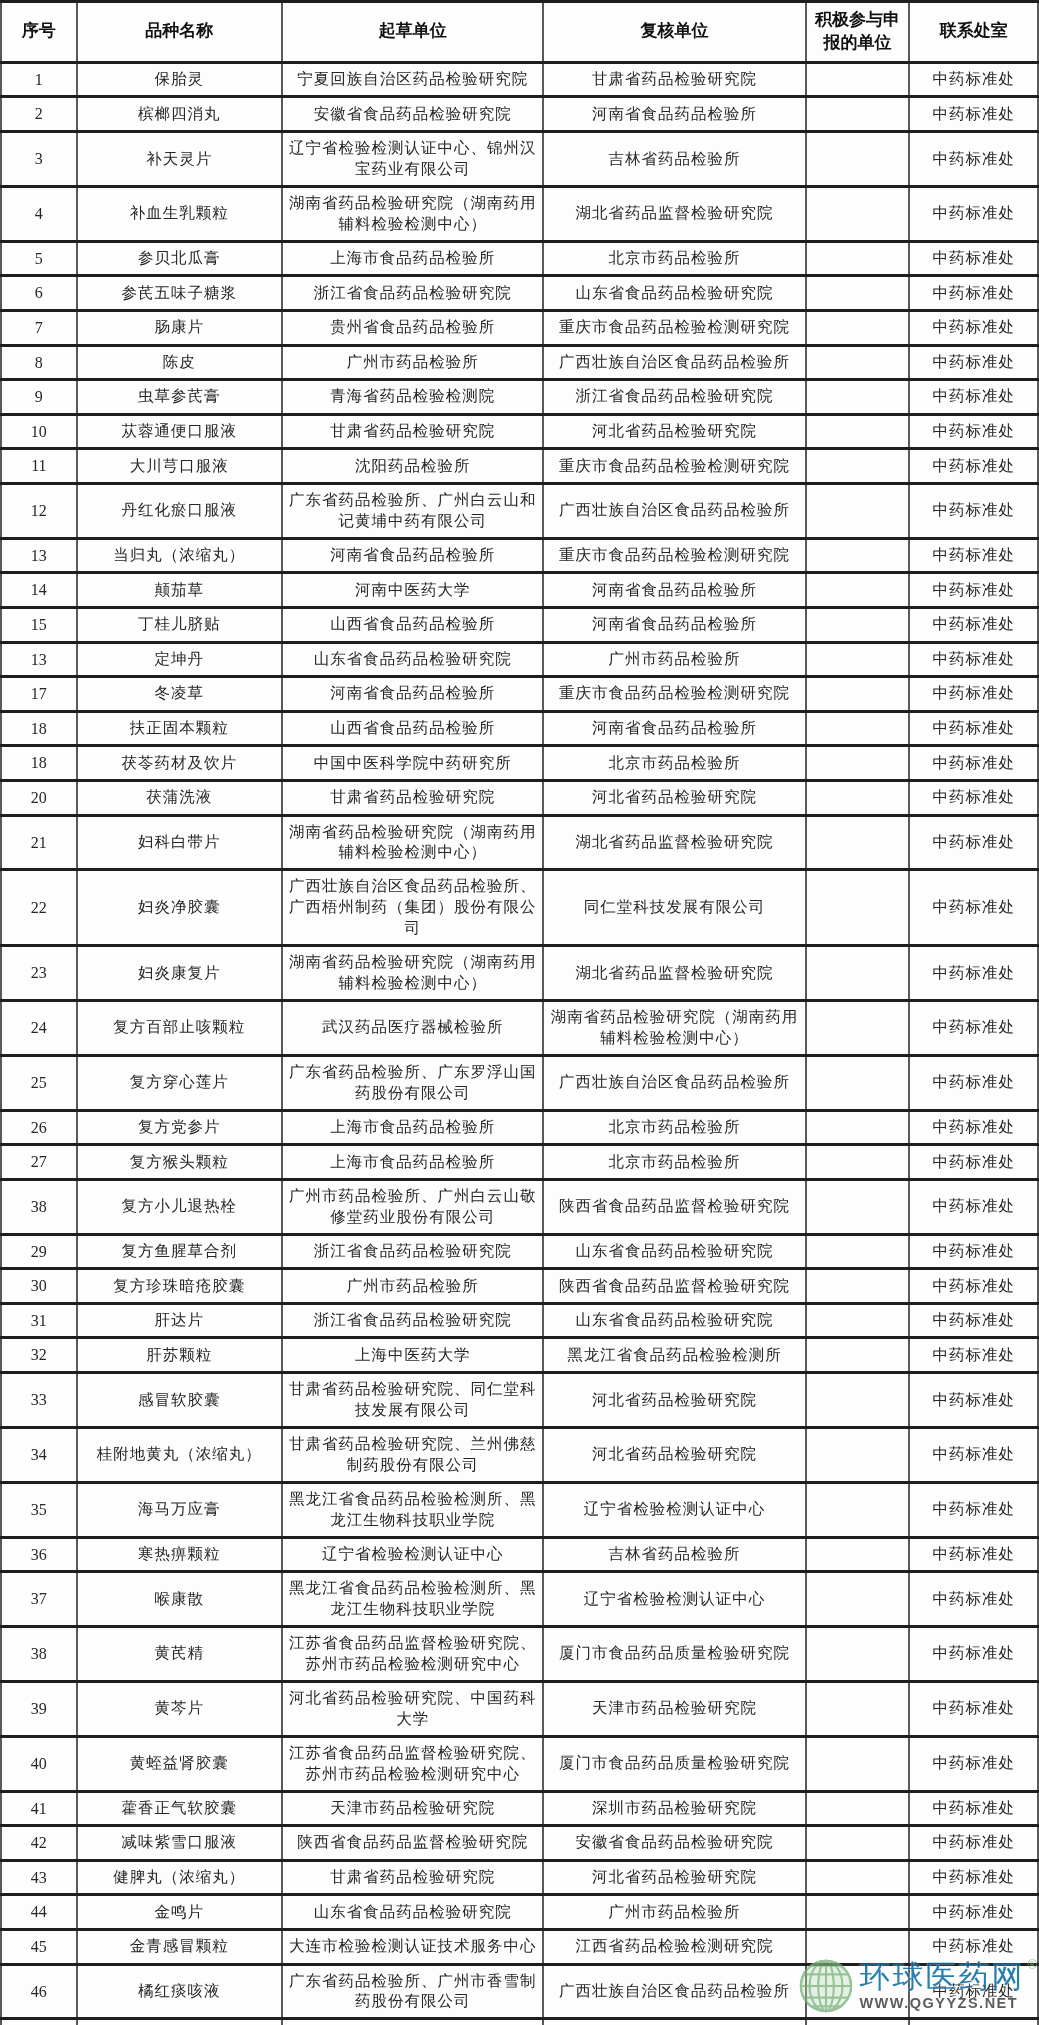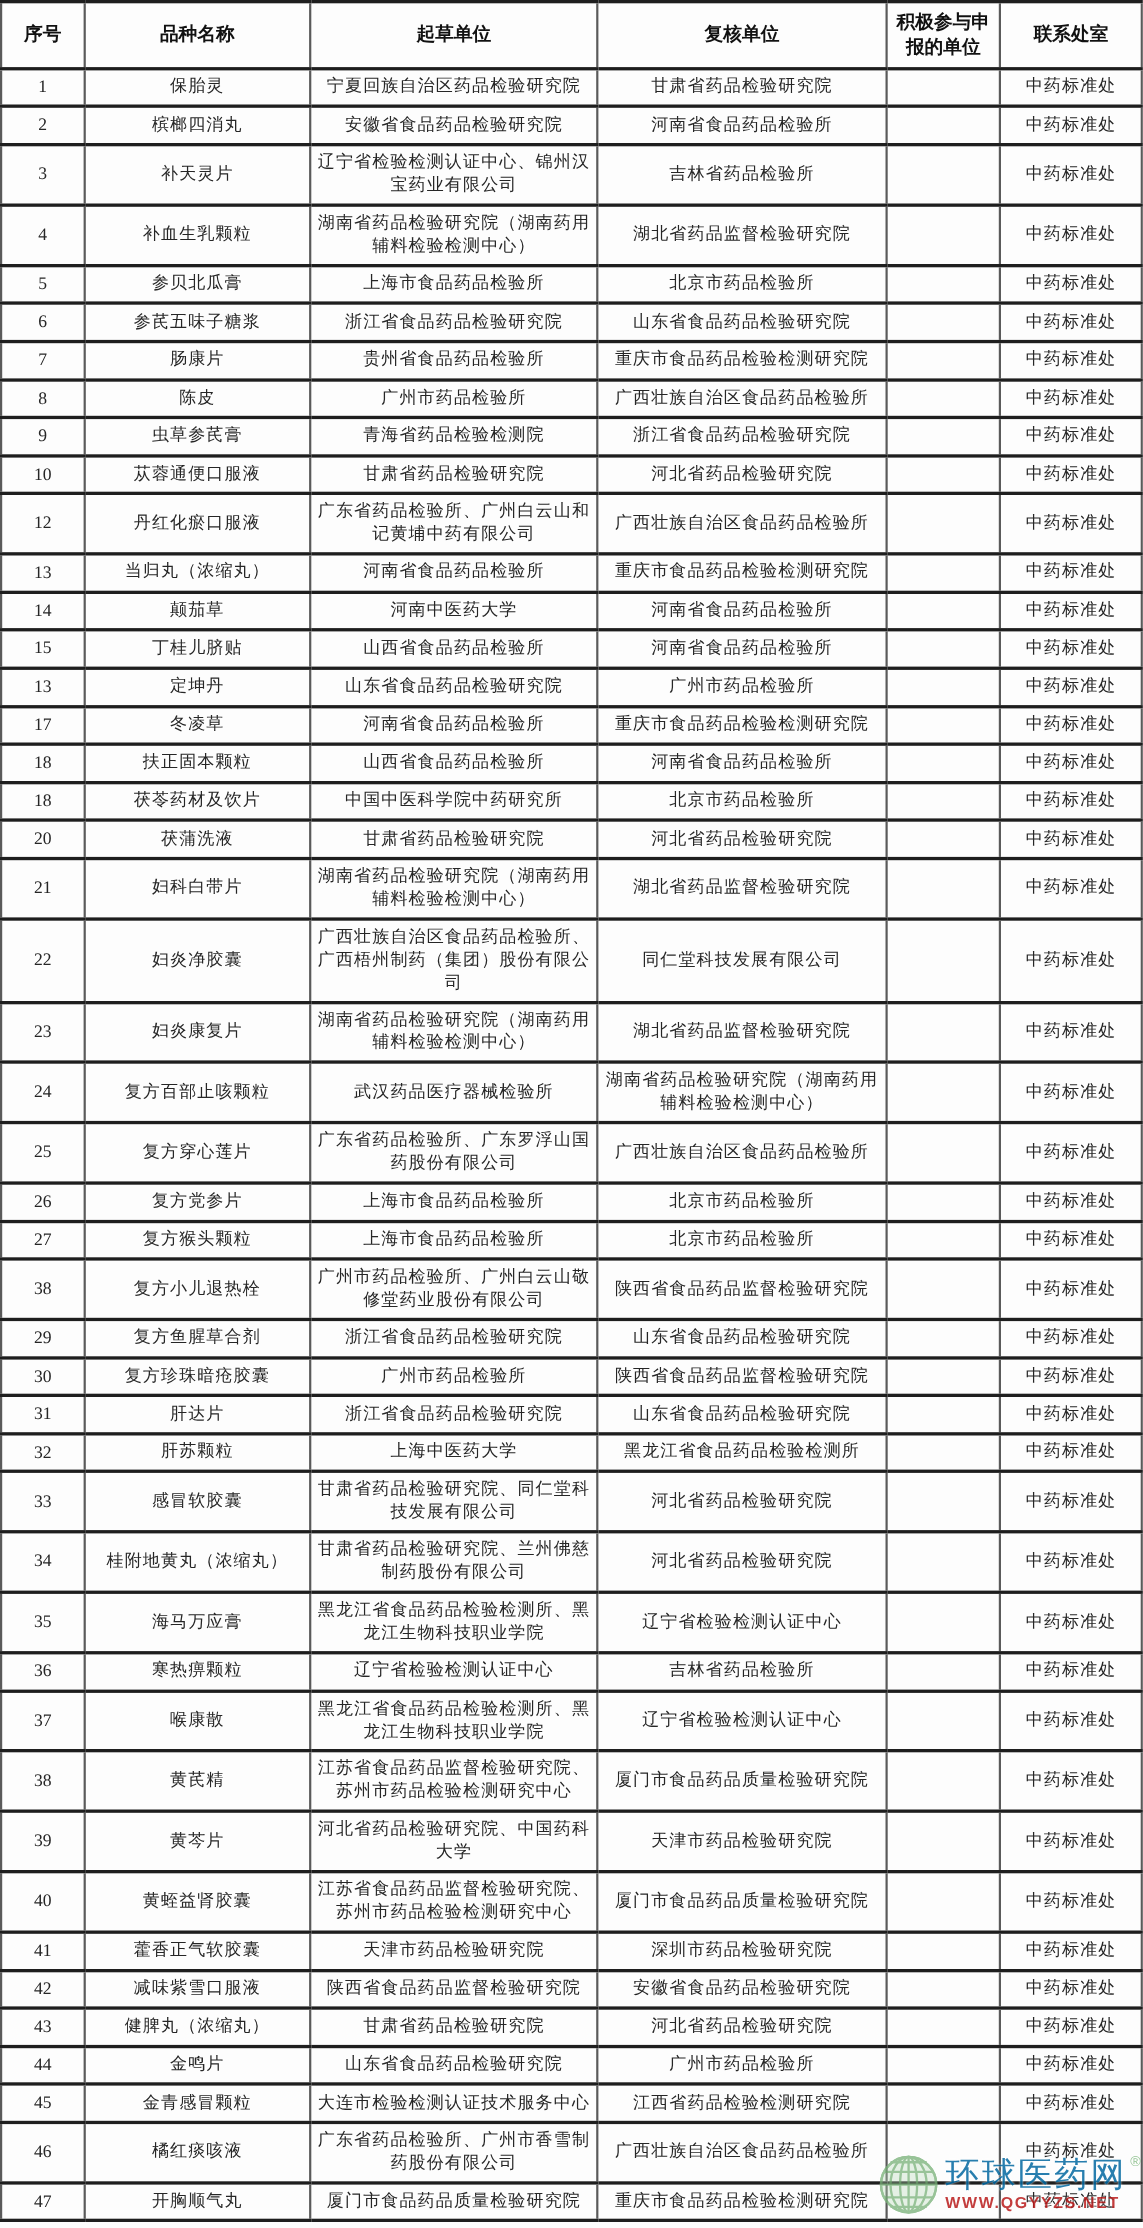--- a/index.html
+++ b/index.html
@@ -77,21 +77,21 @@
     font-family: "Liberation Sans", sans-serif;
     font-size: 13px;
     color: #86bd86;
     margin-left: 3px;
     margin-top: -4px;
   }
   .wm-url {
     font-family: "Liberation Sans", "DejaVu Sans", sans-serif;
     font-size: 14.5px;
     font-weight: bold;
-    color: #b91c1c;
+    color: #404040;
     letter-spacing: 1.5px;
     margin-top: 3px;
     text-shadow: 0 0 2px #ffffff;
   }
 </style>
 </head>
 <body>
 
 <table class="drug-table">
   <thead>
@@ -175,20 +175,28 @@
         <td class="col2">青海省药品检验检测院</td>
         <td class="col3">浙江省食品药品检验研究院</td>
         <td class="col4"></td>
         <td class="col5">中药标准处</td>
       </tr>
       <tr>
         <td class="col0">10</td>
         <td class="col1">苁蓉通便口服液</td>
         <td class="col2">甘肃省药品检验研究院</td>
         <td class="col3">河北省药品检验研究院</td>
+        <td class="col4"></td>
+        <td class="col5">中药标准处</td>
+      </tr>
+      <tr>
+        <td class="col0">11</td>
+        <td class="col1">大川芎口服液</td>
+        <td class="col2">沈阳药品检验所</td>
+        <td class="col3">重庆市食品药品检验检测研究院</td>
         <td class="col4"></td>
         <td class="col5">中药标准处</td>
       </tr>
       <tr>
         <td class="col0">12</td>
         <td class="col1">丹红化瘀口服液</td>
         <td class="col2">广东省药品检验所、广州白云山和记黄埔中药有限公司</td>
         <td class="col3">广西壮族自治区食品药品检验所</td>
         <td class="col4"></td>
         <td class="col5">中药标准处</td>

